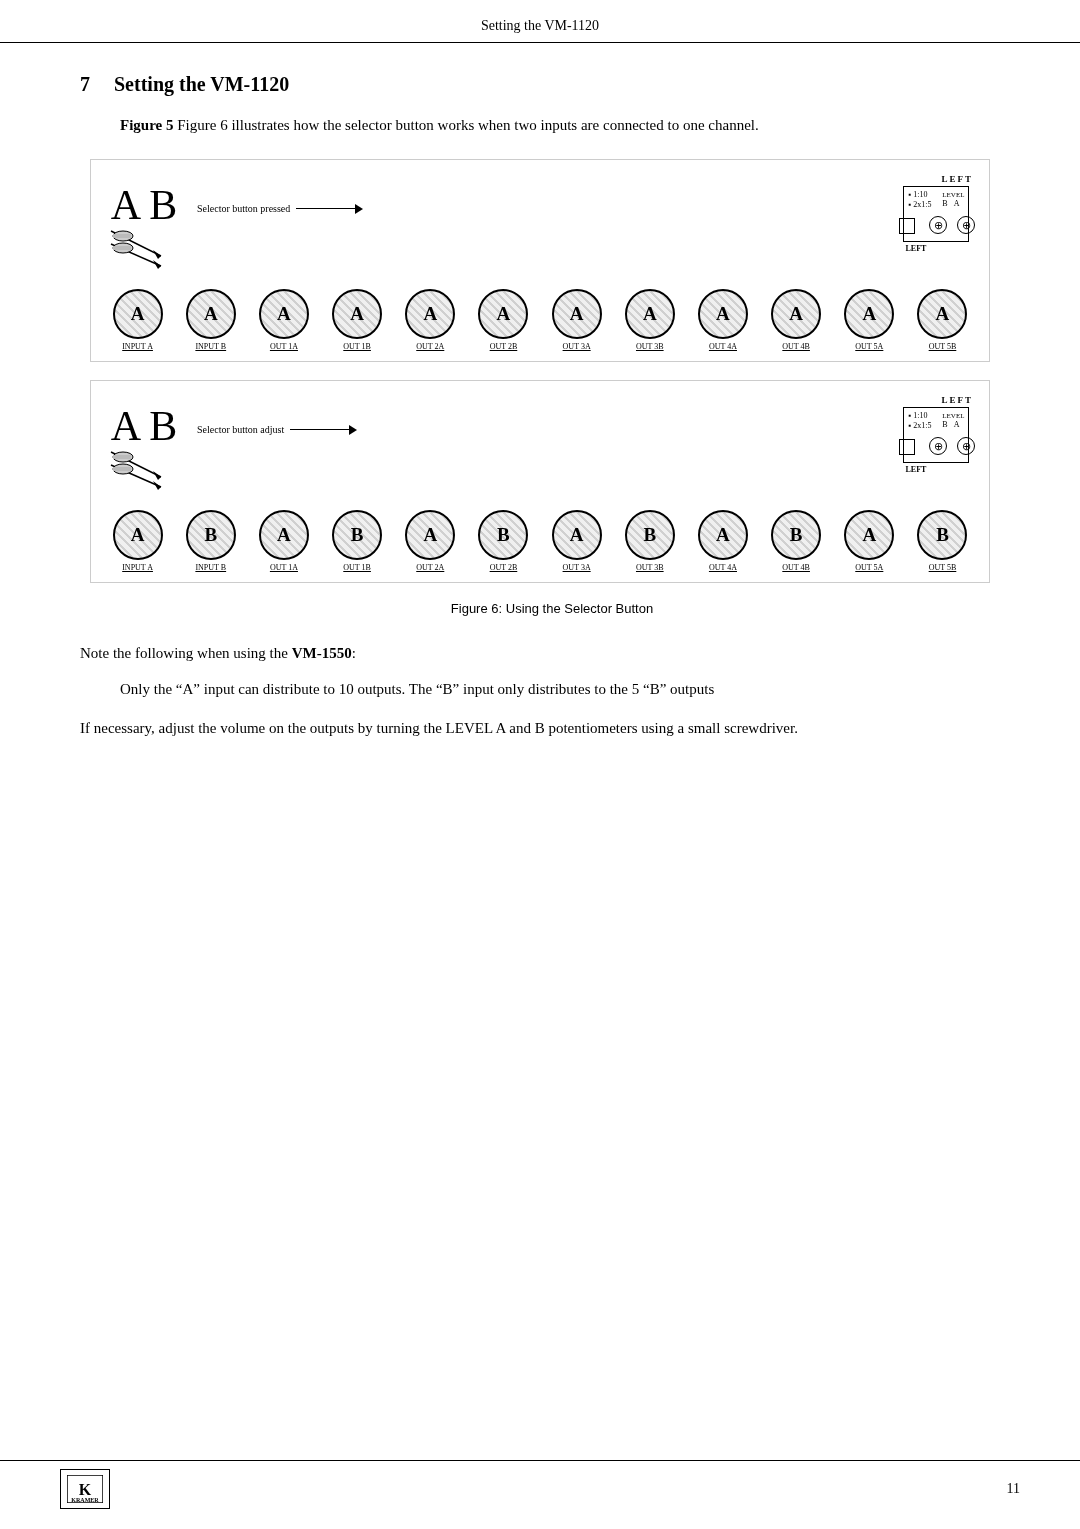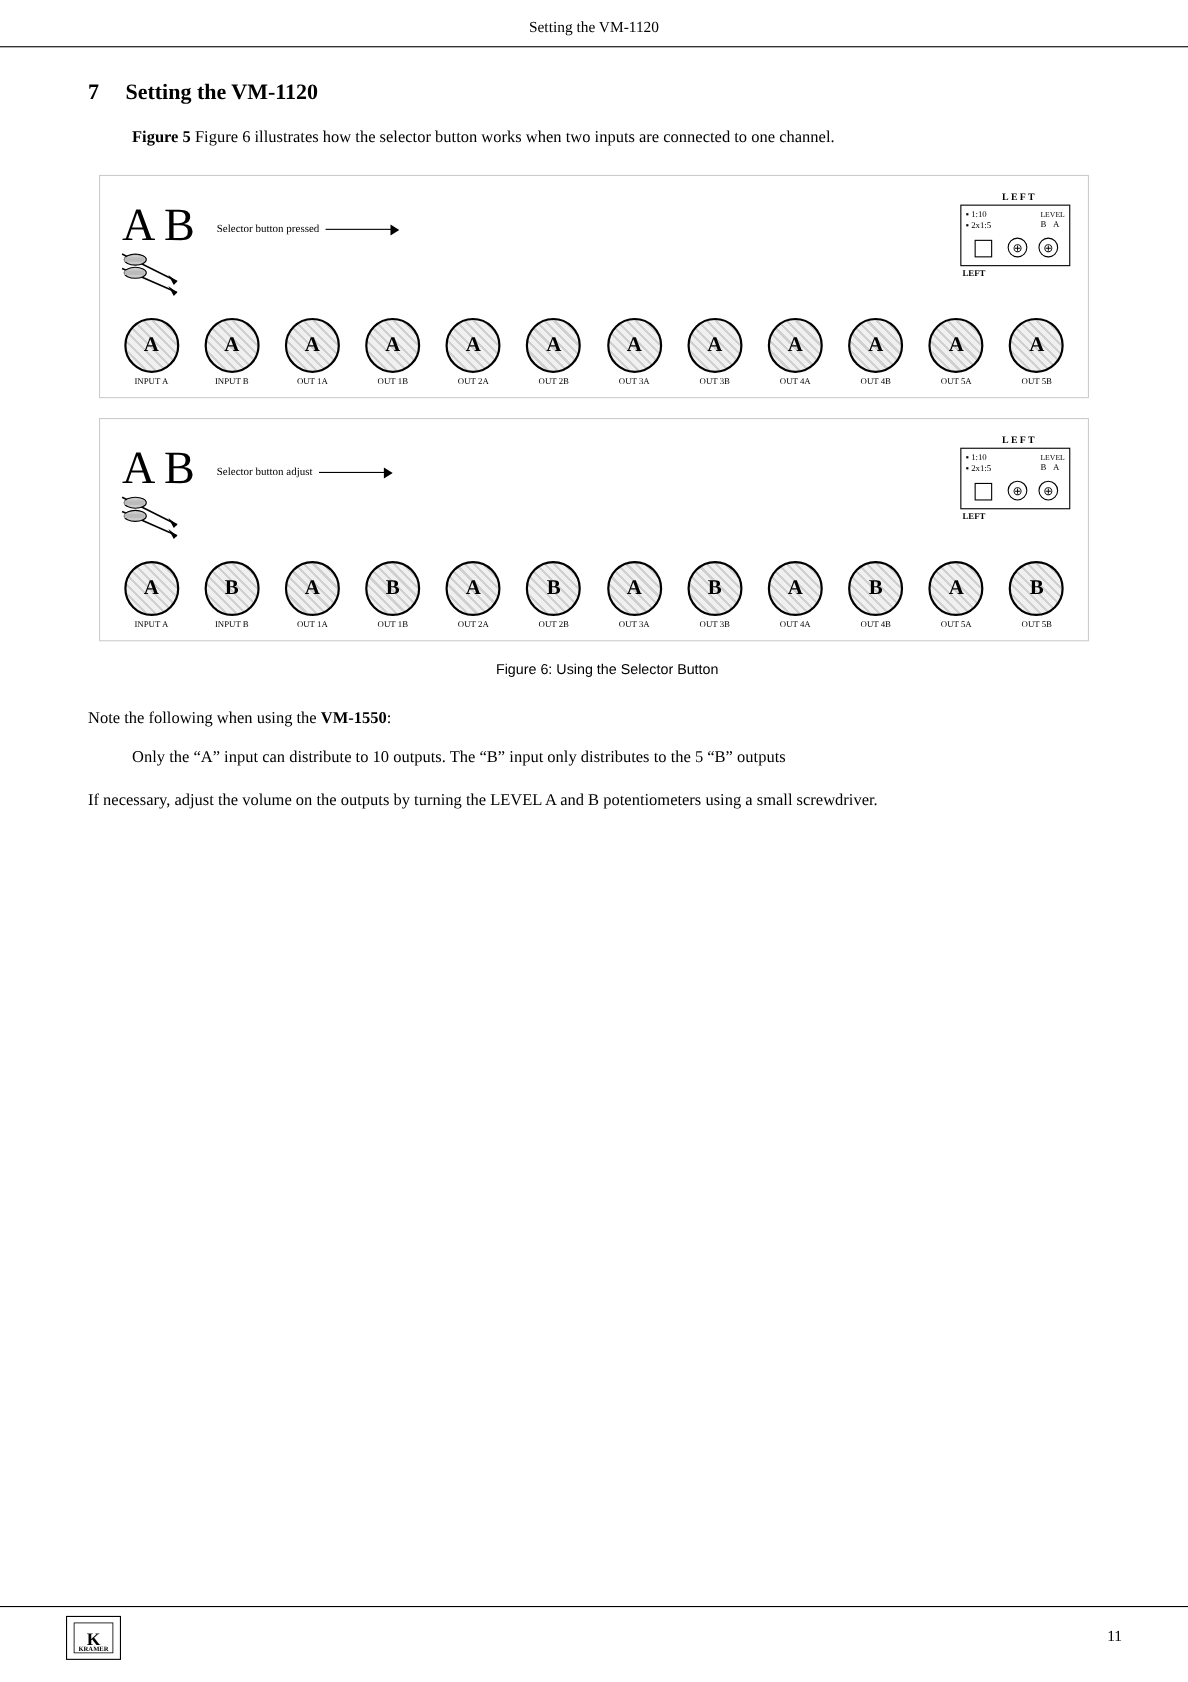--- a/index.html
+++ b/index.html
@@ -75,21 +75,21 @@
     .panel-label-top {
       font-size: 9px;
       font-weight: bold;
       letter-spacing: 2px;
       text-align: center;
       margin-left: 38px;
       margin-bottom: 2px;
     }
     .panel-box {
       border: 1px solid #000;
-      width: 100px;
+      width: 66px;
       height: 56px;
       position: relative;
       display: flex;
       flex-direction: column;
       align-items: center;
       justify-content: flex-start;
       padding: 3px 4px;
     }
     .panel-box-row {
       display: flex;
@@ -155,20 +155,21 @@
         #d0d0d0 2px,
         #f0f0f0 2px,
         #f0f0f0 6px
       );
       font-family: 'Times New Roman', serif;
     }
     .connector-label {
       font-size: 8px;
       margin-top: 3px;
       text-align: left;
+      text-decoration: underline;
     }
     
     .left-label {
       font-size: 8px;
       font-weight: bold;
       margin-top: 2px;
       margin-left: 2px;
     }
     
     .cable-svg {

